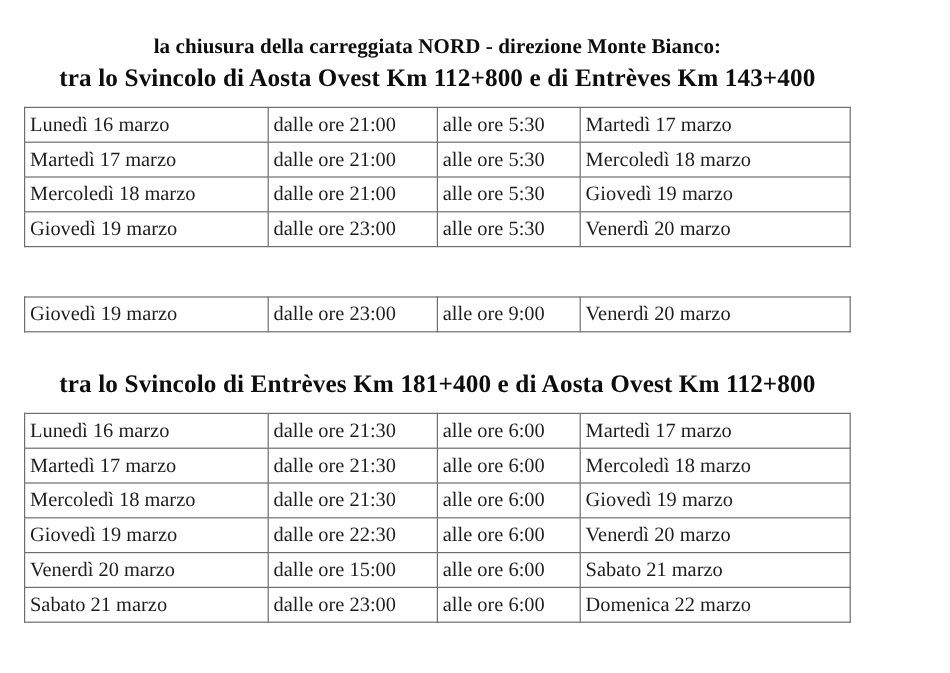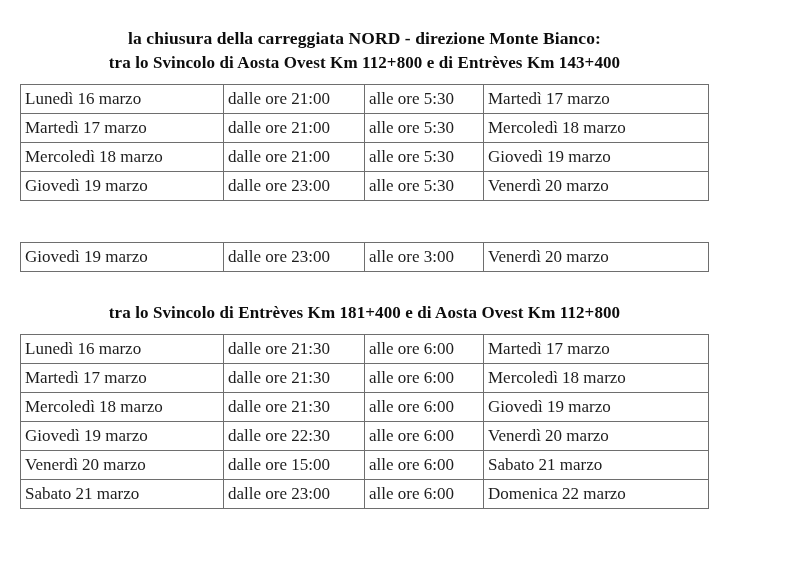--- a/index.html
+++ b/index.html
@@ -25,21 +25,21 @@
   }
   .heading {
     text-align: center;
     font-weight: bold;
     font-size: 17.5px;
     line-height: 1.28;
     color: #0d0d0d;
     letter-spacing: 0.1px;
   }
   .heading.sub {
-    font-size: 17px;
+    font-size: 21px;
   }
   table.closure-table {
     border-collapse: collapse;
     table-layout: fixed;
     margin: 0 auto;
     width: 688px;
     background: #ffffff;
   }
   table.closure-table td {
     border: 1px solid #6e6e6e;
@@ -121,21 +121,21 @@
       <colgroup>
         <col class="c-day">
           <col class="c-from">
           <col class="c-to">
           <col class="c-until">
       </colgroup>
       <tbody>
           <tr>
             <td>Giovedì 19 marzo</td>
             <td>dalle ore 23:00</td>
-            <td>alle ore 3:00</td>
+            <td>alle ore 9:00</td>
             <td>Venerdì 20 marzo</td>
           </tr>
         </tbody>
     </table>
   </div>
 
   <div class="section">
     <div class="gap-table-head2"></div>
     <div class="heading-pair">
       <div class="heading sub">tra lo Svincolo di Entrèves Km 181+400 e di Aosta Ovest Km 112+800</div>

